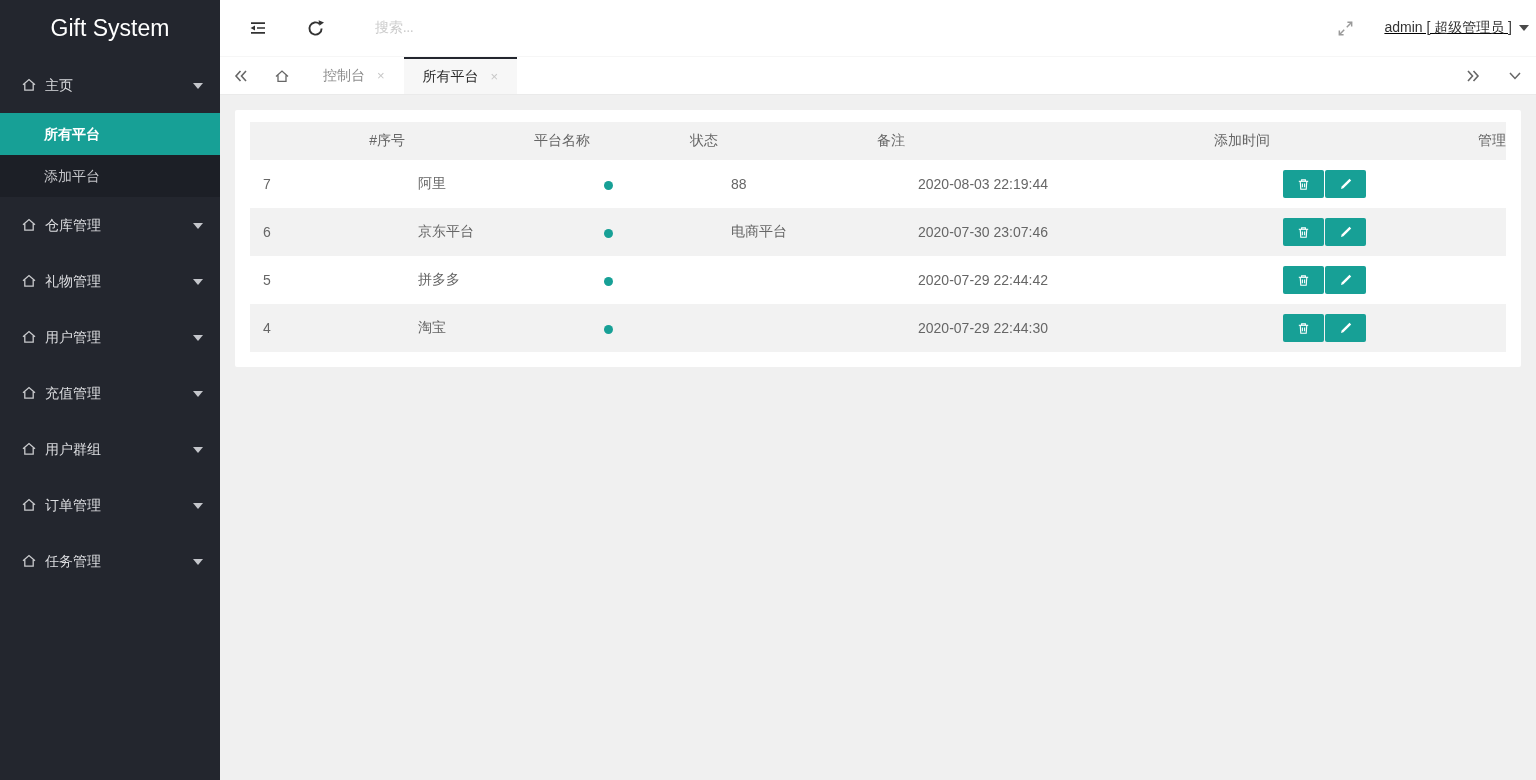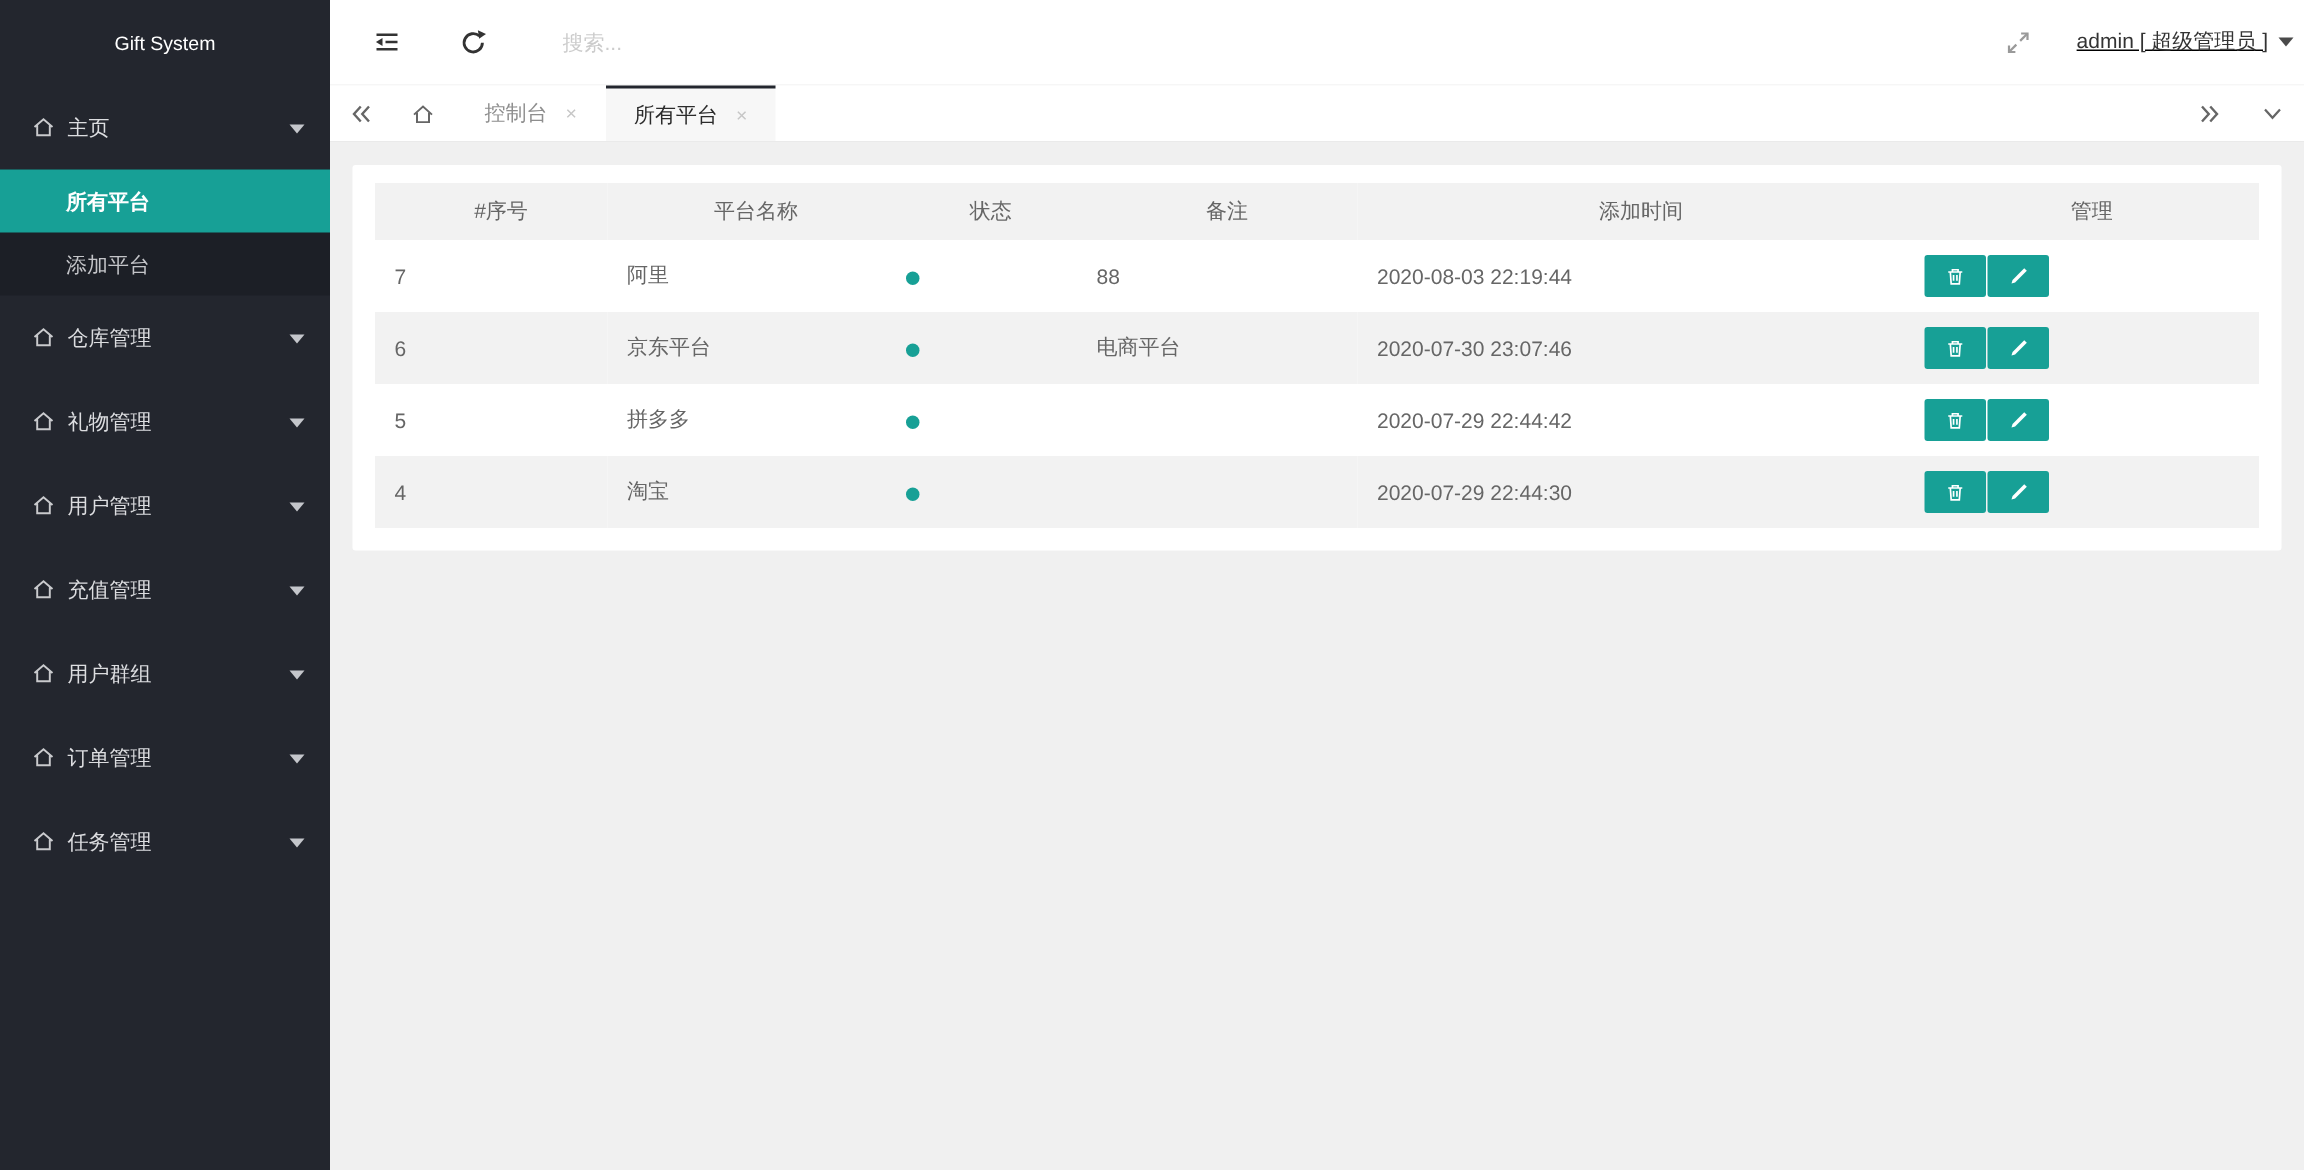--- a/index.html
+++ b/index.html
@@ -1,62 +1,62 @@
 <!DOCTYPE html>
 <html><head>
 <meta charset="utf-8">
 <style>
   * { margin:0; padding:0; box-sizing:border-box; }
   html,body { width:1536px; height:780px; overflow:hidden;
     font-family:"Liberation Sans","DejaVu Sans",sans-serif; font-size:14px; background:#f0f0f0; }
 
   
   .sidebar { position:absolute; left:0; top:0; width:220px; height:780px; background:#23262e; z-index:5; }
-  .side-title { height:57px; line-height:57px; text-align:center; color:#ffffff; font-size:13px; }
+  .side-title { height:57px; line-height:57px; text-align:center; color:#ffffff; font-size:23px; }
   .nav-item { position:relative; height:56px; line-height:56px; padding-left:45px;
     color:#dcdde0; cursor:pointer; }
   .nav-item.expanded::before { content:""; position:absolute; left:0; top:0; width:5px; height:100%; background:#17a096; }
   .nav-item.expanded { font-weight:bold; color:#f5f5f5; }
   .home-ico { position:absolute; left:21px; top:50%; transform:translateY(-50%); display:inline-flex; }
   .nav-arrow { position:absolute; right:17px; top:50%; width:0; height:0; }
   .nav-arrow.down { margin-top:-2px; border-left:5px solid transparent; border-right:5px solid transparent; border-top:6px solid #c4c6cb; }
   .nav-arrow.up { margin-top:-4px; border-left:5px solid transparent; border-right:5px solid transparent; border-bottom:6px solid #c4c6cb; }
   .subnav { background:#1c1f26; }
   .subnav-item { height:42px; line-height:42px; padding-left:44px; color:#c3c4c8; cursor:pointer; }
   .subnav-item.active { background:#17a096; color:#ffffff; font-weight:bold; }
 
   
   .main { position:absolute; left:220px; top:0; width:1316px; height:780px; }
 
   .topbar { height:57px; background:#fff; display:flex; align-items:center; border-bottom:1px solid #f6f6f6; }
   .icon-btn { width:24px; height:24px; display:inline-flex; align-items:center; justify-content:center; cursor:pointer; }
   .tb-toggle { margin-left:26px; }
   .tb-refresh { margin-left:33px; }
   .tb-search { margin-left:48px; border:none; outline:none; font-size:14px; color:#c2410c; width:420px;
-    font-family:Liberation Sans, sans-serif; background:transparent; }
+    font-family:Liberation Serif, serif; background:transparent; }
   .tb-search::placeholder { color:#ccc; }
   .tb-right { margin-left:auto; display:flex; align-items:center;text-decoration:underline; }
   .tb-user { display:flex; align-items:center; color:#333; cursor:pointer; margin-left:27px; padding-right:7px; }
   .user-caret { width:0; height:0; border-left:5px solid transparent; border-right:5px solid transparent;
     border-top:6px solid #4a4a4a; margin-left:7px; }
 
   .tabbar { height:38px; background:#fff; border-bottom:1px solid #eaeaea; display:flex; align-items:stretch; }
   .tab-scroll { width:40px; display:flex; align-items:center; justify-content:center; cursor:pointer; }
   .tab-home { width:44px; display:flex; align-items:center; justify-content:center; cursor:pointer; }
   .tab { display:flex; align-items:center; padding:0 19px; color:#8e8e8e; cursor:pointer; position:relative; }
   .tab .close { margin-left:12px; color:#c7c7c7; font-size:13px; line-height:1; cursor:pointer; }
   .tab.active { background:#f7f7f7; color:#2b2b2b; border-top:2px solid #23262e; }
   .tab-right { margin-left:auto; display:flex; }
   .tab-op { width:42px; display:flex; align-items:center; justify-content:center; cursor:pointer; }
 
   .content { height:685px; background:#f0f0f0; padding:15px; }
   .card { background:#fff; border-radius:2px; padding:12px 15px 15px 15px; }
 
   table { width:100%; border-collapse:collapse; table-layout:fixed; }
-  th { background:#f2f2f2; height:38px; font-weight:normal; text-align:center; padding-left:13px; color:#666; font-size:14px; }
+  th { background:#f2f2f2; height:38px; font-weight:normal; text-align:right; padding-left:13px; color:#666; font-size:14px; }
   td { height:48px; padding-left:13px; color:#666; font-size:14px; }
   tr.stripe td { background:#f2f2f2; }
   .dot { display:inline-block; width:9px; height:9px; border-radius:50%; background:#17a096; margin-left:1px; vertical-align:middle; }
   .btn { display:inline-flex; align-items:center; justify-content:center; width:41px; height:28px;
     background:#17a096; border:none; border-radius:2px; cursor:pointer; margin-right:1px; vertical-align:middle; }
 </style>
 </head>
 <body>
 
 <div class="sidebar">

